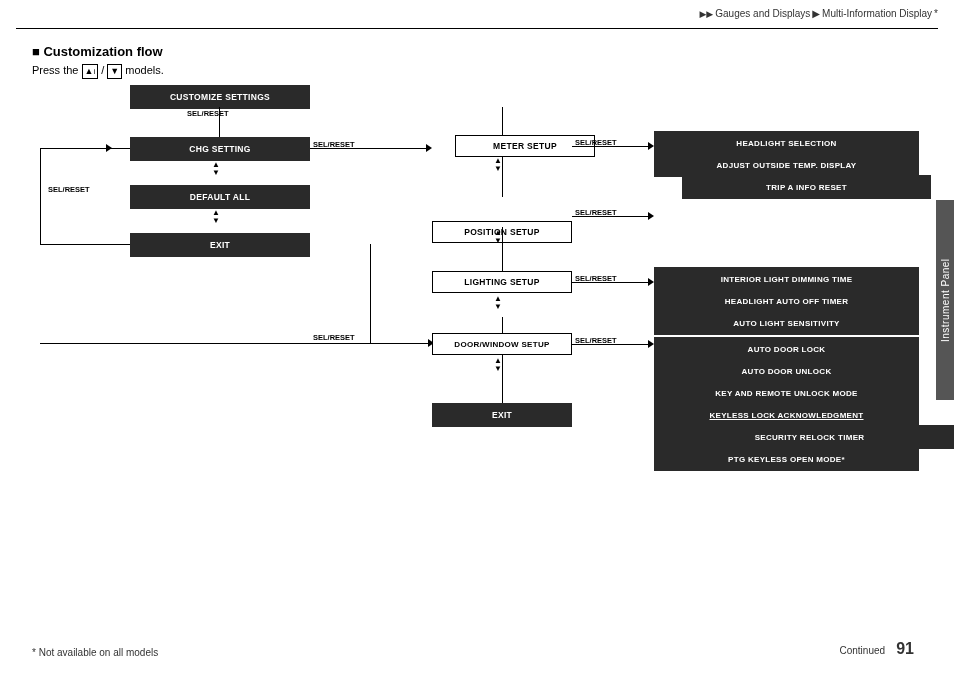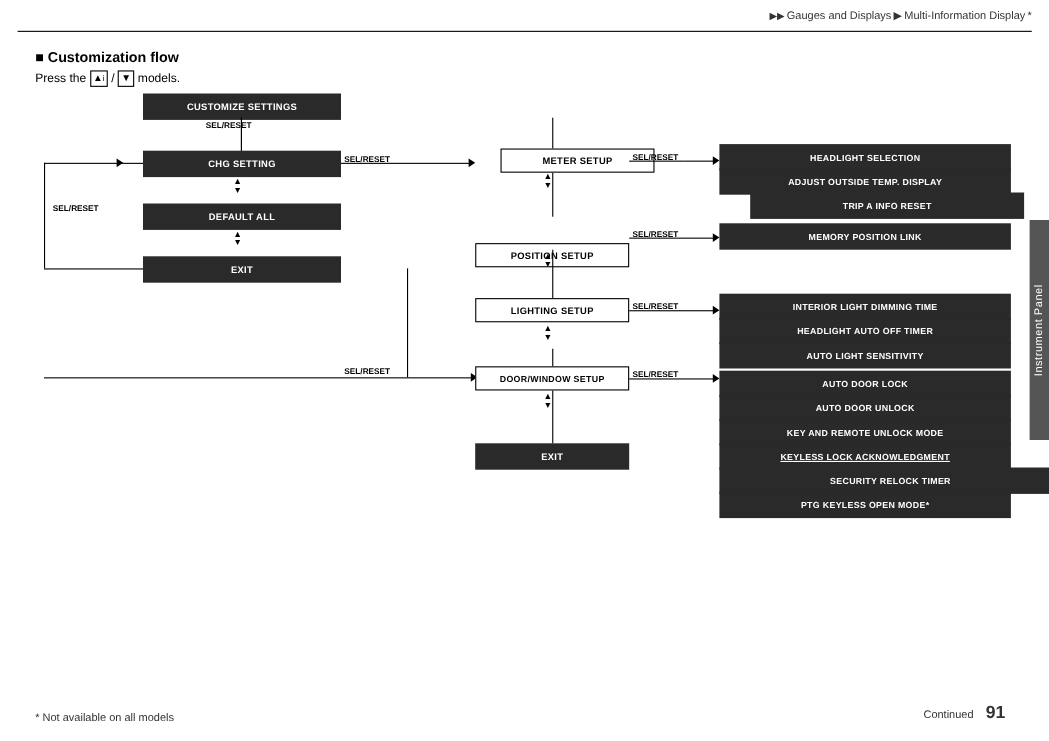--- a/index.html
+++ b/index.html
@@ -259,21 +259,20 @@
     <span>▲</span>
     <span>▼</span>
   </div>
 
   <div class="box-outline" style="left:412px; top:136px; width:140px; height:22px;">POSITION SETUP</div>
 
   <div class="hline" style="left:552px; top:131px; width:80px;"></div>
   <div class="sel-label" style="left:555px; top:123px;">SEL/RESET</div>
   <div class="arrow-right" style="left:628px; top:127px;"></div>
 
-  <div class="box" style="left:634px; top:118px; width:265px; height:22px; font-size:8px;">MEMORY POSITION LINK</div>
 
   <div class="arrows-ud" style="left:474px; top:144px;">
     <span>▲</span>
     <span>▼</span>
   </div>
 
   <div class="box-outline" style="left:412px; top:186px; width:140px; height:22px;">LIGHTING SETUP</div>
 
   <div class="hline" style="left:552px; top:197px; width:80px;"></div>
   <div class="sel-label" style="left:555px; top:189px;">SEL/RESET</div>

